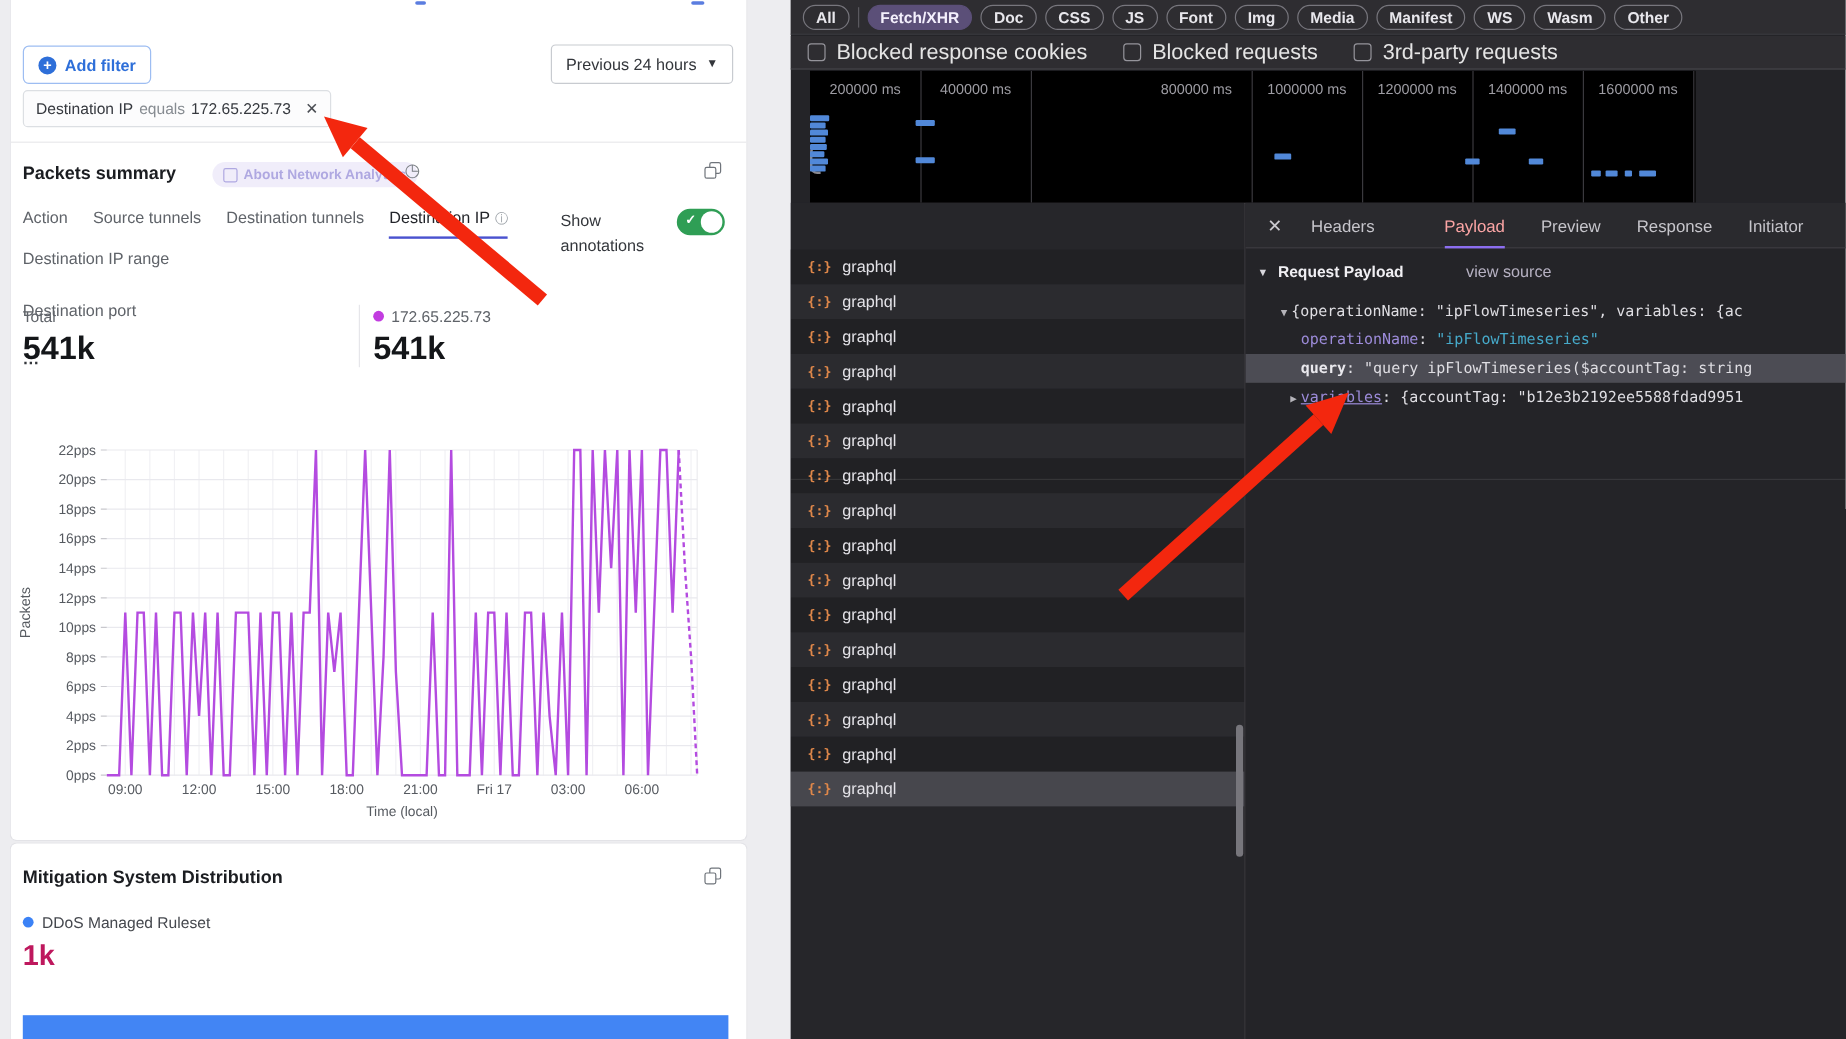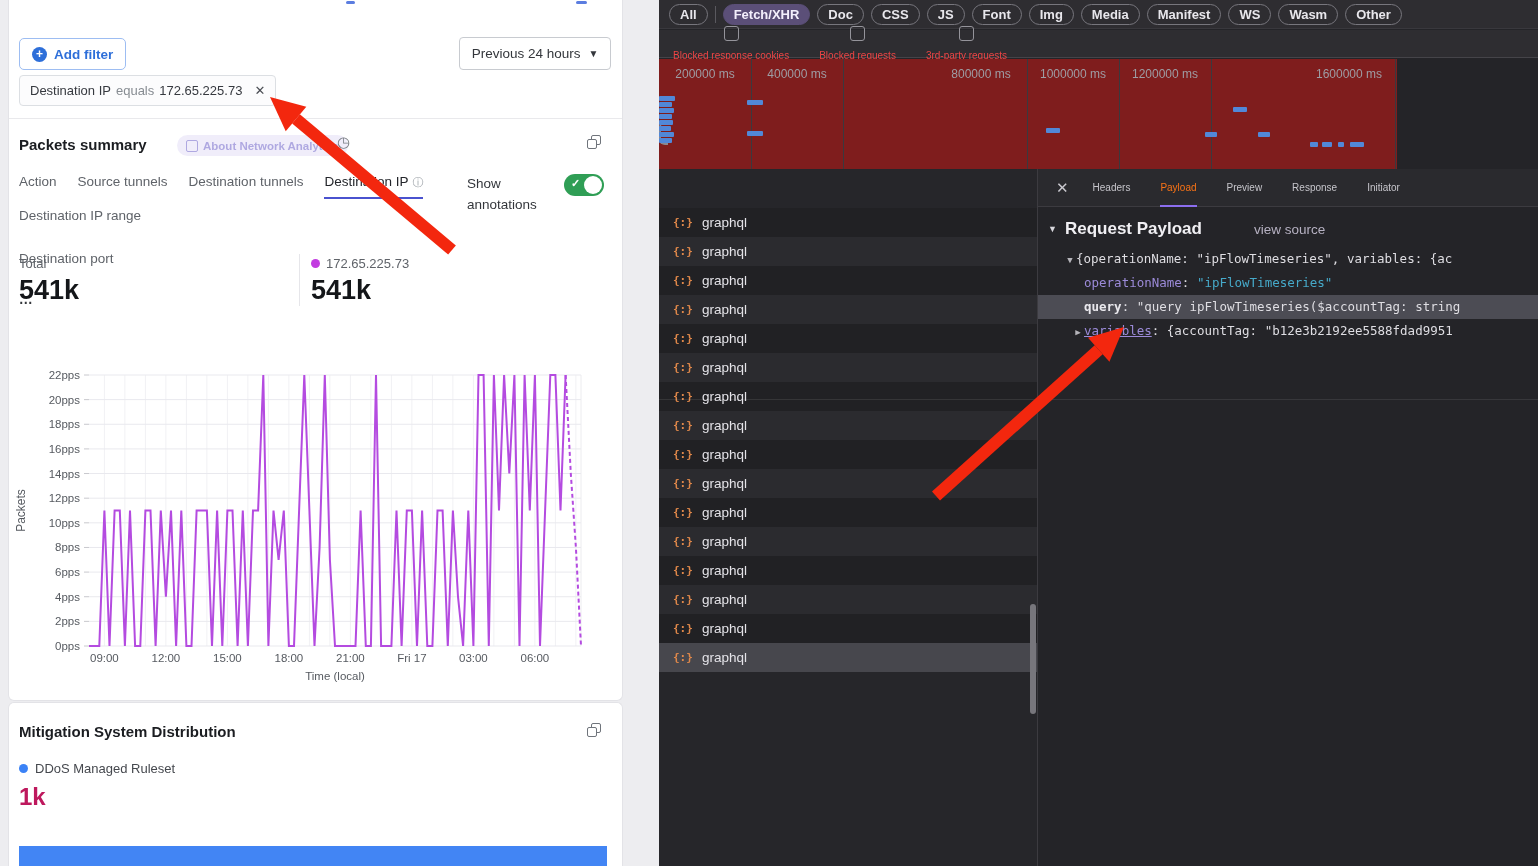--- a/index.html
+++ b/index.html
@@ -58,48 +58,48 @@
   .devtools{position:absolute;left:659px;top:0;width:879px;height:866px;background:#242428;
     color:#e8e7ec;font-size:13px;}
   .pillbar{position:absolute;left:0;top:0;width:879px;height:29px;background:#2e2d31;display:flex;
     align-items:center;gap:7px;padding-left:10px;box-sizing:border-box;border-bottom:1px solid #39383d;}
   .pill{height:15px;line-height:15px;padding:2px 10px;border:1px solid #77767d;border-radius:11px;
     font-size:13px;font-weight:600;color:#e8e7ec;cursor:pointer;white-space:nowrap;}
   .pill.active{background:#5b4f78;border-color:#5b4f78;color:#f3effc;}
   .pill-sep{width:1px;height:17px;background:#5a595f;}
   .checkrow{position:absolute;left:0;top:30px;width:879px;height:28px;background:#2e2d31;display:flex;
     align-items:center;gap:30px;padding-left:14px;box-sizing:border-box;border-bottom:1px solid #454449;}
-  .chk{display:flex;align-items:center;gap:9px;font-size:10px;color:#ef4444;cursor:pointer;flex-direction:column;}
+  .chk{display:flex;align-items:center;gap:9px;font-size:18px;color:#e5e5e5;cursor:pointer;}
   .chk .box{width:13px;height:13px;border:1.5px solid #95949b;border-radius:3px;background:transparent;}
-  .timeline{position:absolute;left:0;top:59px;width:738px;height:110px;background:#7f1d1d;
+  .timeline{position:absolute;left:16px;top:59px;width:738px;height:110px;background:#000000;
     border-bottom:1px solid #454449;overflow:hidden;}
   .tl-col{position:absolute;top:0;height:110px;border-right:1px solid #3a393e;}
   .tl-lab{position:absolute;top:8px;width:100%;text-align:center;font-size:12px;color:#9e9da4;white-space:nowrap;}
   .tl-bar{position:absolute;height:5px;border-radius:1px;}
   .tl-bracket{position:absolute;left:0;top:62px;width:7px;height:20px;border:2px solid #8a8990;
     border-right:none;border-radius:6px 0 0 6px;}
   .names{position:absolute;left:0;top:169px;width:378px;height:697px;background:#26262a;}
   .name-hdr{position:absolute;left:0;top:0;width:378px;height:38px;background:#2a2a2e;
     border-bottom:1px solid #3c3b40;box-sizing:border-box;}
   .name-hdr span{position:absolute;left:21px;top:10px;font-size:14px;color:#d4d3d8;}
   .req-row{position:absolute;left:0;width:378px;height:29px;display:flex;align-items:center;gap:9px;
     padding-left:14px;box-sizing:border-box;cursor:pointer;font-size:13.5px;color:#e4e3e8;}
   .req-row .ric{font-family:"DejaVu Sans Mono",monospace;font-size:11px;font-weight:700;color:#e0884a;}
   .panel-div{position:absolute;left:378px;top:169px;width:1px;height:697px;background:#3c3b40;}
   .nscroll{position:absolute;left:371px;top:604px;width:6px;height:110px;border-radius:3px;background:#77767c;}
   .detail{position:absolute;left:379px;top:169px;width:500px;height:697px;background:#242428;}
   .dtabs{position:absolute;left:0;top:0;width:500px;height:38px;background:#2a2a2e;
     border-bottom:1px solid #3c3b40;display:flex;align-items:center;box-sizing:border-box;padding-left:18px;}
   .dclose{color:#cac9cf;font-size:15px;margin-right:24px;cursor:pointer;}
-  .dtab{height:38px;line-height:38px;margin-right:30px;font-size:10px;color:#c6c5cb;cursor:pointer;
+  .dtab{height:38px;line-height:38px;margin-right:30px;font-size:14px;color:#c6c5cb;cursor:pointer;
     box-sizing:border-box;white-space:nowrap;}
-  .dtab.active{color:#f97316;border-bottom:2.5px solid #8c6ef0;}
+  .dtab.active{color:#fca5a5;border-bottom:2.5px solid #8c6ef0;margin-left:28px;}
   .pl-head{position:absolute;left:10px;top:50px;display:flex;align-items:center;gap:8px;}
   .pl-head .tri{font-size:9px;color:#d8d7dd;}
-  .pl-head .t{font-size:17px;font-weight:700;color:#f0eff3;}
+  .pl-head .t{font-size:13px;font-weight:700;color:#f0eff3;}
   .pl-head .vs{margin-left:44px;font-size:13.5px;color:#b6b1c2;cursor:pointer;}
   .tree{position:absolute;left:0;top:78px;width:500px;font-family:"DejaVu Sans Mono",monospace;
     font-size:12.5px;}
   .tline{height:24px;line-height:24px;white-space:nowrap;overflow:hidden;position:relative;}
   .tline.hl{background:#4c4c54;}
   .tw{display:inline-block;width:12px;font-size:9px;color:#b5b4ba;text-align:center;}
   .c-plain{color:#dfdee3;} .c-key{color:#9c8bd9;} .c-string{color:#46a9c9;}
   .c-plain-bold{color:#e9e8ed;font-weight:700;}
   .c-key-underline{color:#9c8bd9;text-decoration:underline;}
   .faint-line{position:absolute;left:0;top:399px;width:879px;height:1px;background:rgba(255,255,255,.09);}
@@ -303,20 +303,23 @@
         </div>
         <div class="tl-col" style="left: 276px; width: 92px;">
           <div class="tl-lab">800000 ms</div>
         </div>
         <div class="tl-col" style="left: 368px; width: 92px;">
           <div class="tl-lab">1000000 ms</div>
         </div>
         <div class="tl-col" style="left: 460px; width: 92px;">
           <div class="tl-lab">1200000 ms</div>
         </div>
+        <div class="tl-col" style="left: 552px; width: 92px;">
+          <div class="tl-lab">1400000 ms</div>
+        </div>
         <div class="tl-col" style="left: 644px; width: 92px;">
           <div class="tl-lab">1600000 ms</div>
         </div>
         <div class="tl-col" style="left: 736px; width: 92px;">
           <div class="tl-lab">1800000 ms</div>
         </div>
         <div class="tl-col" style="left: 828px; width: 92px;">
           <div class="tl-lab">2000000 ms</div>
         </div>
         <div class="tl-bar" style="left: 0px; top: 37px; width: 16px; background: rgb(81, 136, 216);"></div>

